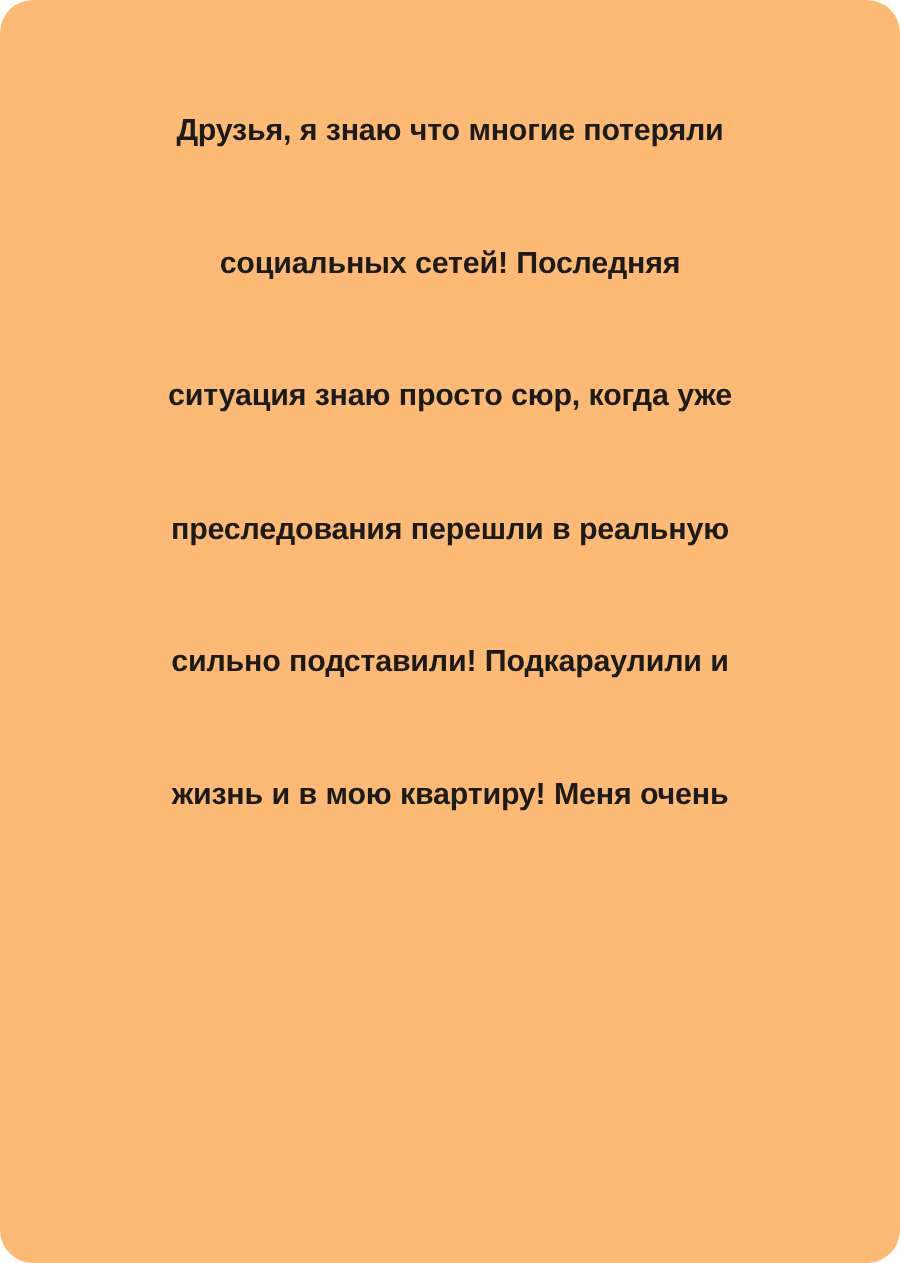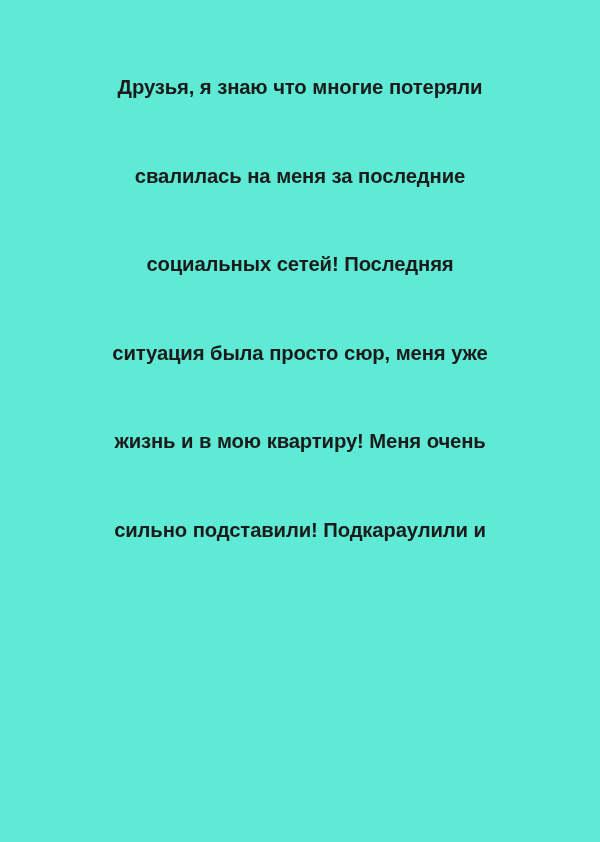--- a/index.html
+++ b/index.html
@@ -15,21 +15,22 @@
   }
   .page {
     width: 600px;
     height: 842px;
     box-sizing: border-box;
     padding: 14px 34px 10px 34px;
     display: flex;
     flex-direction: column;
     align-items: center;
     justify-content: flex-start;
-    background: #5eead4;
+    background: #fdba74;
+    border-radius: 22px;
   }
   .story-text {
     width: 100%;
     text-align: center;
     color: #1b1b1b;
     font-weight: bold;
     font-size: 20.3px;
     line-height: 1.455;
     letter-spacing: -0.15px;
     word-spacing: 0.2px;
@@ -38,25 +39,25 @@
   .story-text .line {
     display: block;
   }
 </style>
 </head>
 <body>
 
 <div class="page">
   <div class="story-text">
     <span class="line">Друзья, я знаю что многие потеряли</span>
-    <span class="line">свалилась на меня за последние</span>
     <span class="line">социальных сетей! Последняя</span>
-    <span class="line">ситуация была просто сюр, меня уже</span>
+    <span class="line">ситуация знаю просто сюр, когда уже</span>
+    <span class="line">преследования перешли в реальную</span>
+    <span class="line">сильно подставили! Подкараулили и</span>
     <span class="line">жизнь и в мою квартиру! Меня очень</span>
-    <span class="line">сильно подставили! Подкараулили и</span>
     
     
     
     
     
     
     
     
     
     

